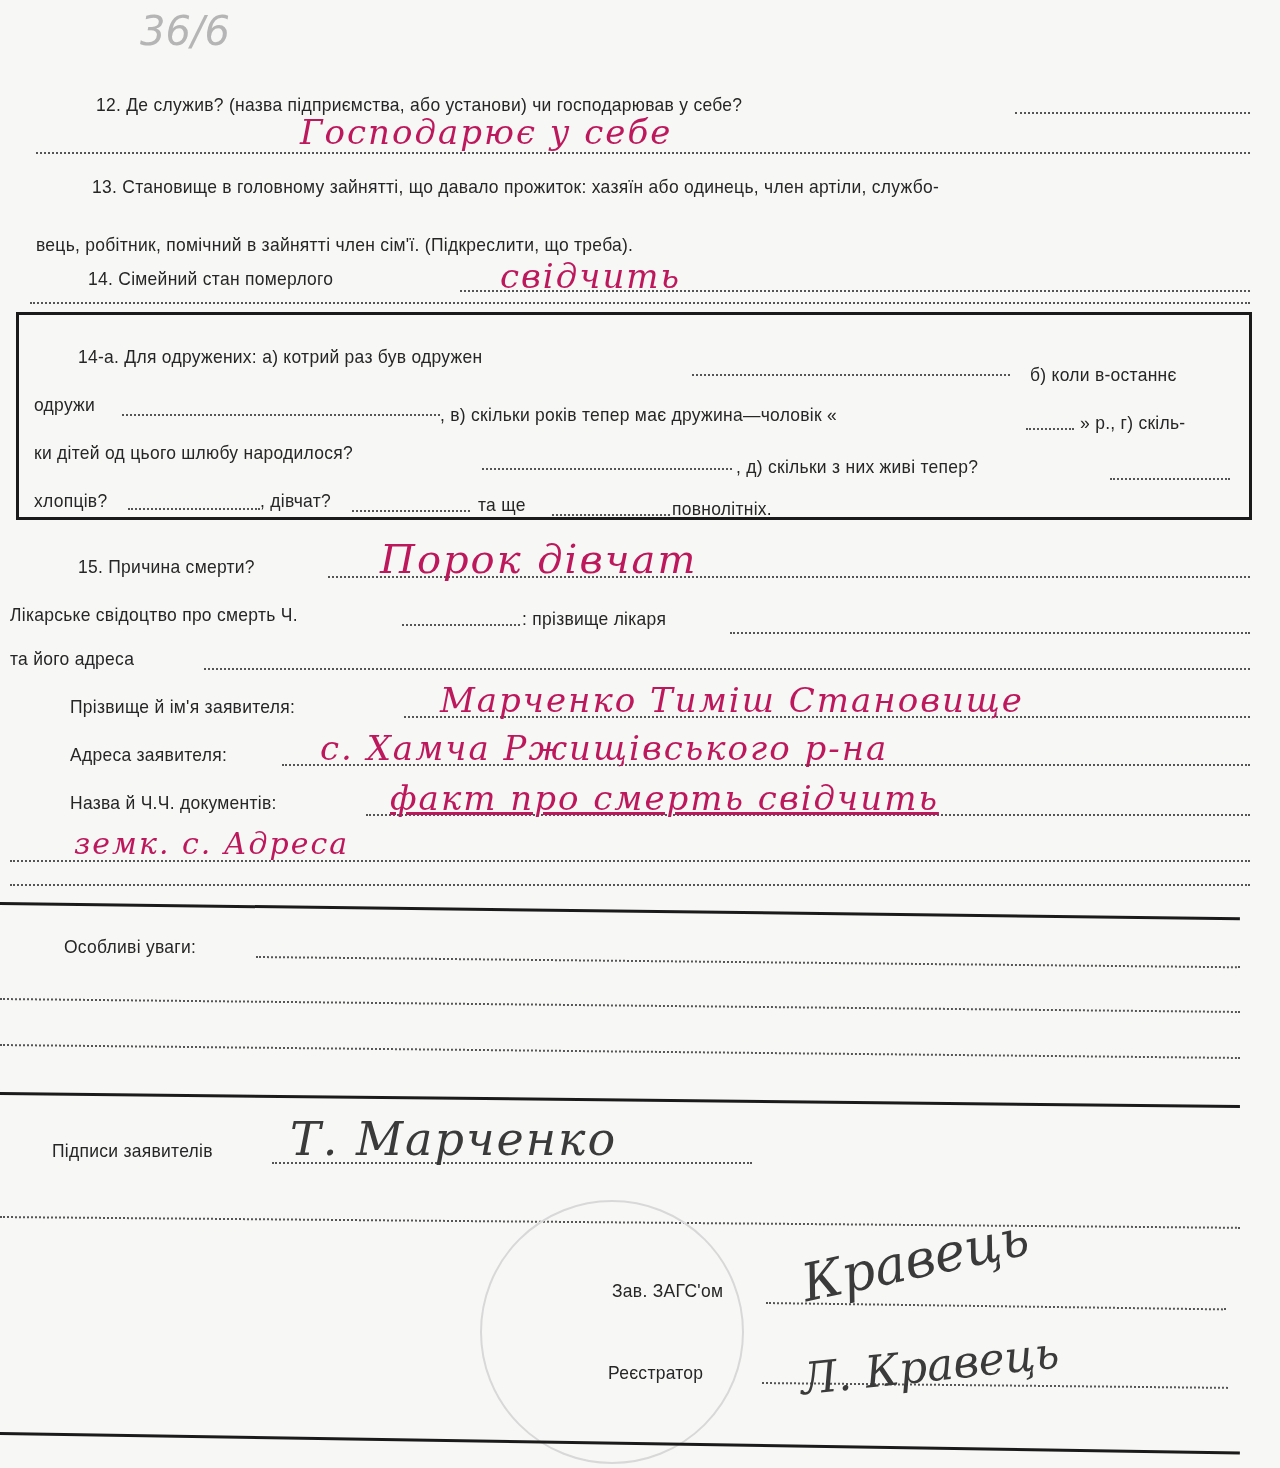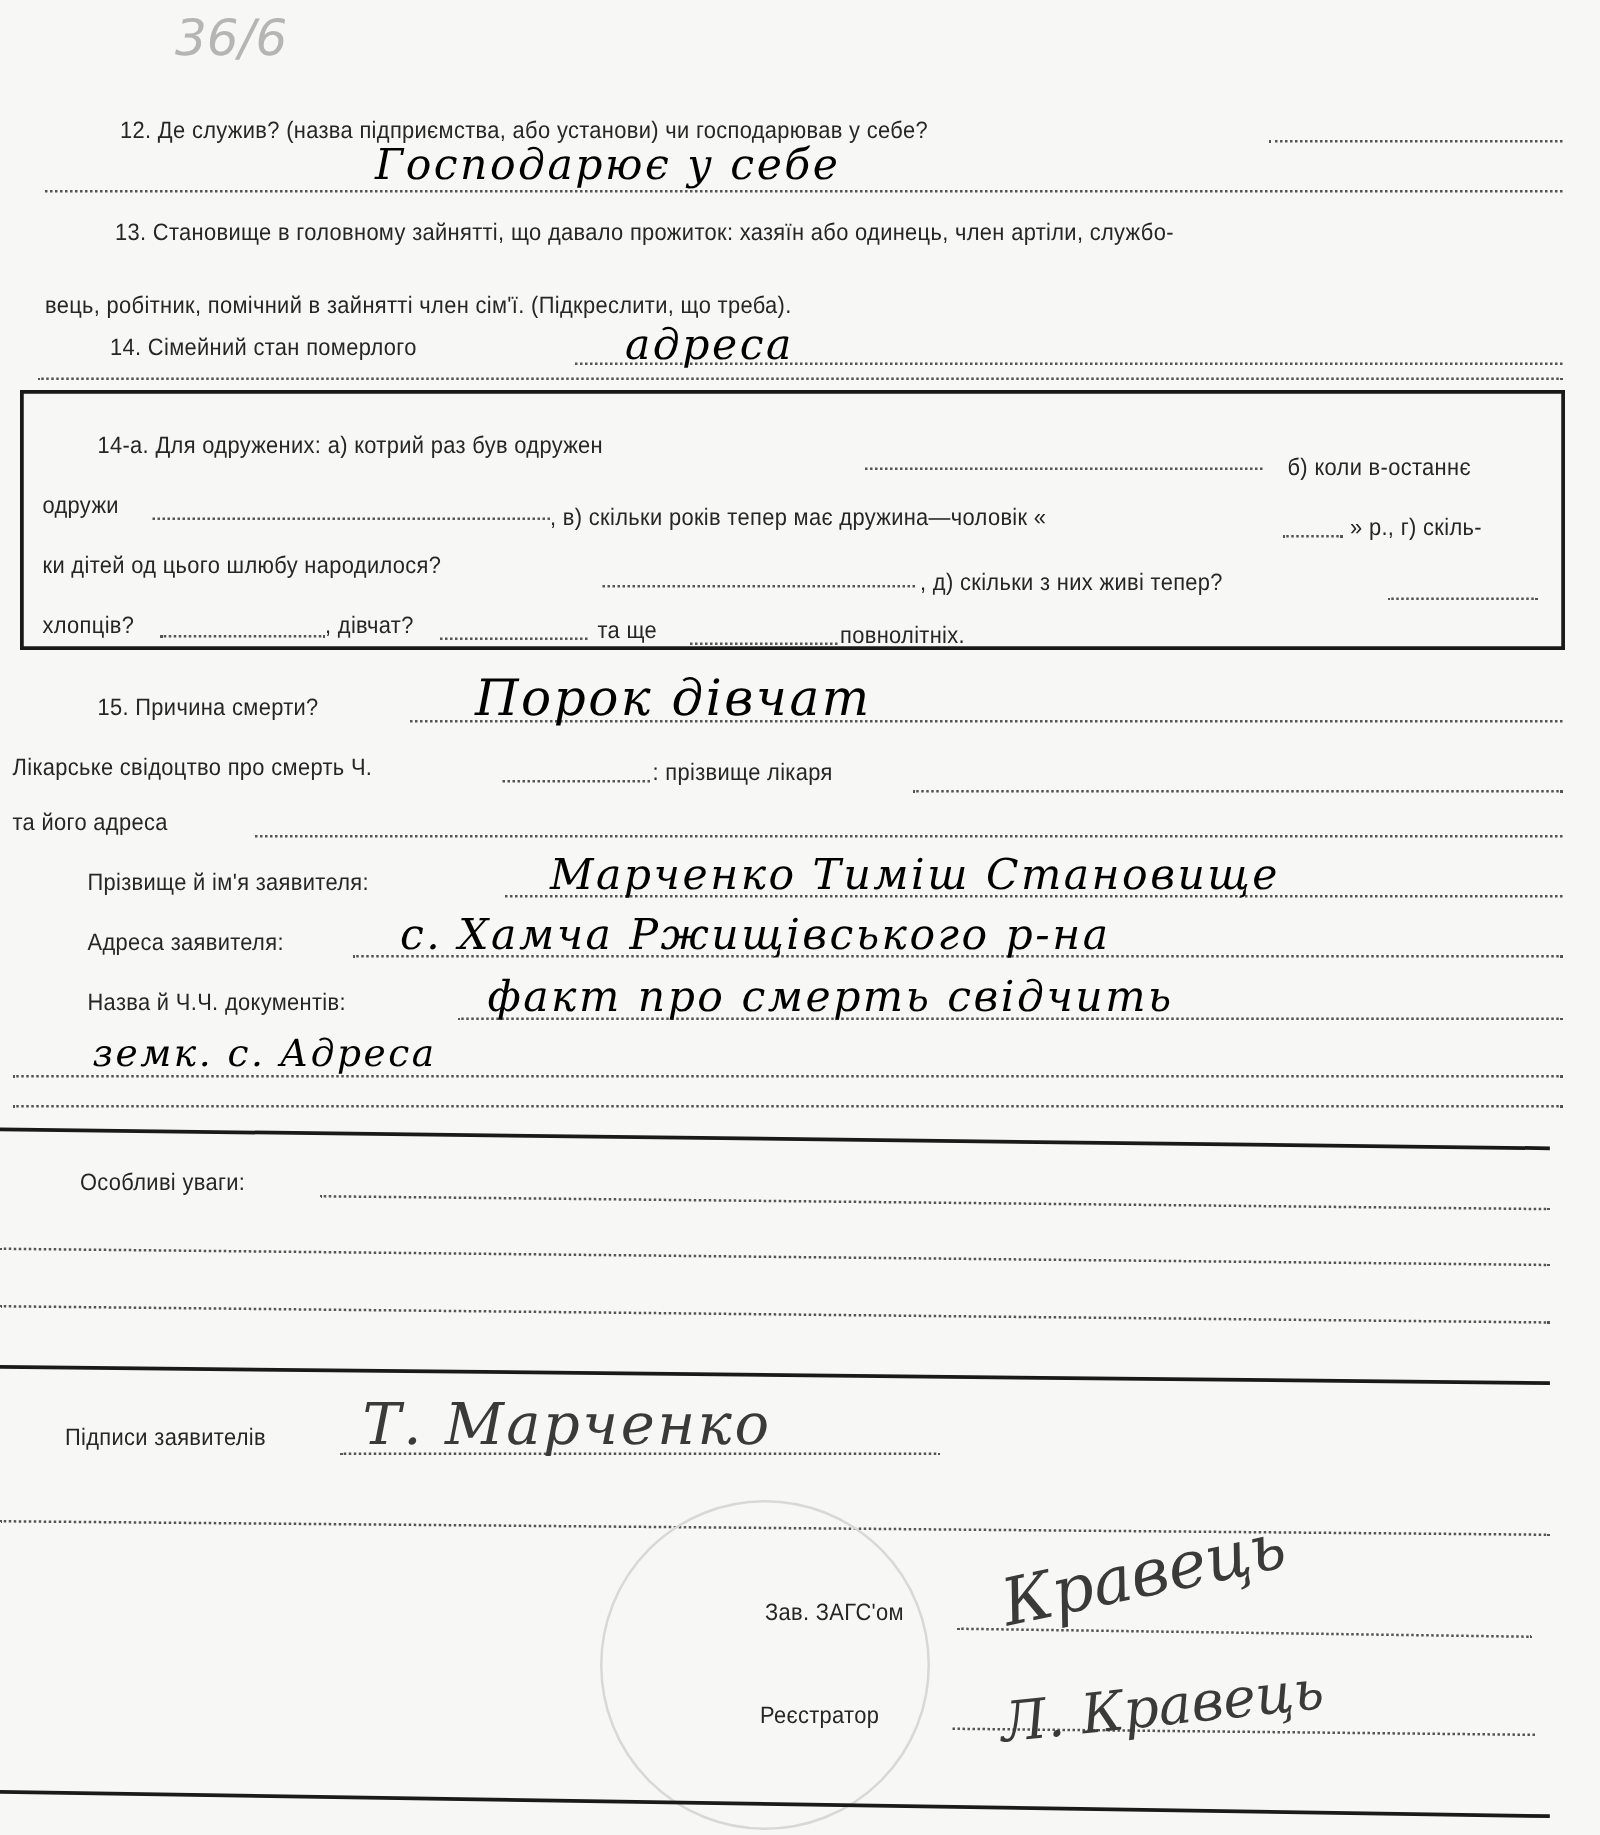--- a/index.html
+++ b/index.html
@@ -6,21 +6,21 @@
     body {
       width: 1280px; height: 1468px; position: relative; overflow: hidden;
       background: #f7f7f5;
       font-family: "Liberation Sans Narrow", "Liberation Sans", sans-serif;
       color: #1e1e1e;
     }
     .abs { position: absolute; white-space: nowrap; }
     .print { font-size: 19px; letter-spacing: 0.3px; color: #262626; transform: scaleX(0.92); transform-origin: left center; }
     .hand {
       font-family: "DejaVu Serif", serif; font-style: italic;
-      font-size: 34px; color: #000000; letter-spacing: 2px;
+      font-size: 34px; color: #be185d; letter-spacing: 2px;
     }
     .dots {
       position: absolute; height: 0;
       border-bottom: 2px dotted #555;
     }
     .rule { position: absolute; height: 3px; background: #1a1a1a; }
     .box {
       position: absolute; left: 16px; top: 312px; width: 1236px; height: 208px;
       border: 3px solid #1a1a1a; box-sizing: border-box;
     }
@@ -39,21 +39,21 @@
 <div class="abs print" style="left:96px; top:94px;">12. Де служив? (назва підприємства, або установи) чи господарював у себе?</div>
 <div class="dots" style="left:1015px; top:112px; width:235px;"></div>
 <div class="dots" style="left:36px; top:152px; width:1214px;"></div>
 <div class="abs hand" style="left:300px; top:112px;">Господарює у себе</div>
 
 <div class="abs print" style="left:92px; top:176px;">13. Становище в головному зайнятті, що давало прожиток: хазяїн або одинець, член артіли, службо-</div>
 <div class="abs print" style="left:36px; top:234px;">вець, робітник, помічний в зайнятті член сім'ї. (Підкреслити, що треба).</div>
 
 <div class="abs print" style="left:88px; top:268px;">14. Сімейний стан померлого</div>
 <div class="dots" style="left:460px; top:290px; width:790px;"></div>
-<div class="abs hand" style="left:500px; top:256px;">адреса</div>
+<div class="abs hand" style="left:500px; top:256px;">свідчить</div>
 <div class="dots" style="left:30px; top:302px; width:1220px;"></div>
 
 <div class="box"></div>
 <div class="abs print" style="left:78px; top:346px;">14-а. Для одружених: а) котрий раз був одружен</div>
 <div class="dots" style="left:692px; top:374px; width:318px;"></div>
 <div class="abs print" style="left:1030px; top:364px;">б) коли в-останнє</div>
 
 <div class="abs print" style="left:34px; top:394px;">одружи</div>
 <div class="dots" style="left:122px; top:414px; width:318px;"></div>
 <div class="abs print" style="left:440px; top:404px;">, в) скільки років тепер має дружина—чоловік «</div>
@@ -87,21 +87,21 @@
 <div class="abs print" style="left:70px; top:696px;">Прізвище й ім'я заявителя:</div>
 <div class="dots" style="left:404px; top:716px; width:846px;"></div>
 <div class="abs hand" style="left:440px; top:680px;">Марченко Тиміш Становище</div>
 
 <div class="abs print" style="left:70px; top:744px;">Адреса заявителя:</div>
 <div class="dots" style="left:282px; top:764px; width:968px;"></div>
 <div class="abs hand" style="left:320px; top:728px;">с. Хамча Ржищівського р-на</div>
 
 <div class="abs print" style="left:70px; top:792px;">Назва й Ч.Ч. документів:</div>
 <div class="dots" style="left:366px; top:814px; width:884px;"></div>
-<div class="abs hand" style="left:390px; top:778px;">факт про смерть свідчить</div>
+<div class="abs hand" style="left:390px; top:778px;text-decoration:underline;">факт про смерть свідчить</div>
 <div class="dots" style="left:10px; top:860px; width:1240px;"></div>
 <div class="abs hand" style="left:74px; top:826px; font-size:30px;">земк. с. Адреса</div>
 <div class="dots" style="left:10px; top:884px; width:1240px;"></div>
 
 <div class="rule" style="left:0; top:902px; width:1240px; transform:rotate(0.7deg); transform-origin:left;"></div>
 
 <div class="abs print" style="left:64px; top:936px;">Особливі уваги:</div>
 <div class="dots" style="left:256px; top:956px; width:984px; transform:rotate(0.6deg); transform-origin:left;"></div>
 <div class="dots" style="left:0; top:998px; width:1240px; transform:rotate(0.6deg); transform-origin:left;"></div>
 <div class="dots" style="left:0; top:1044px; width:1240px; transform:rotate(0.6deg); transform-origin:left;"></div>

